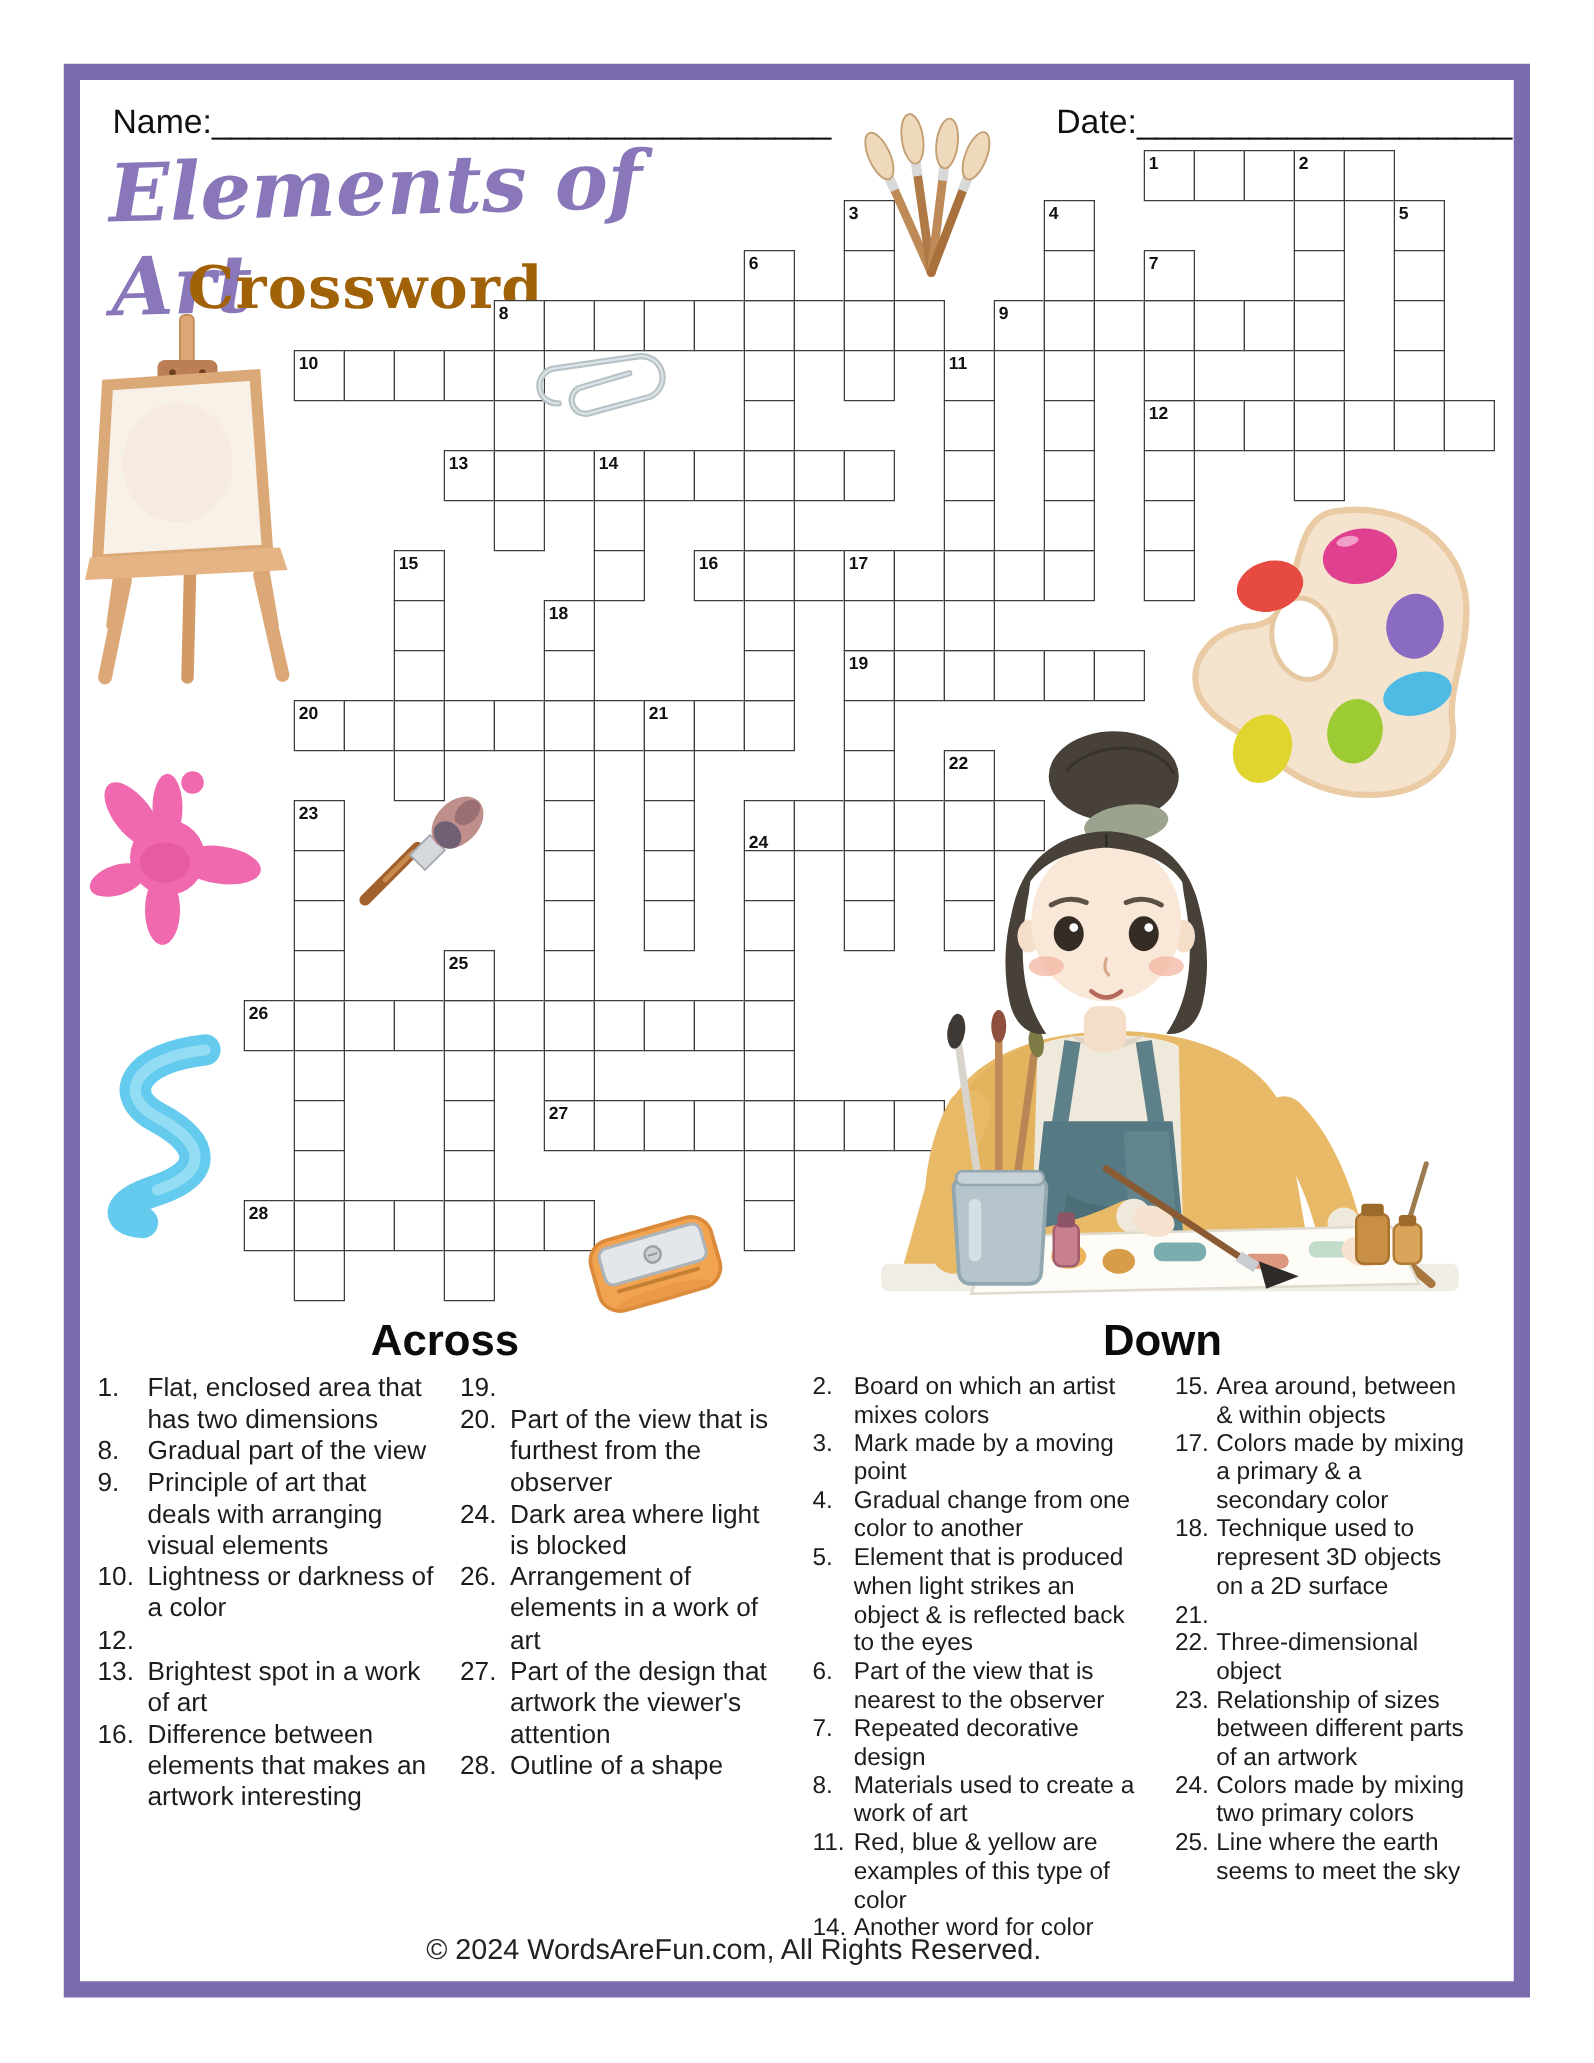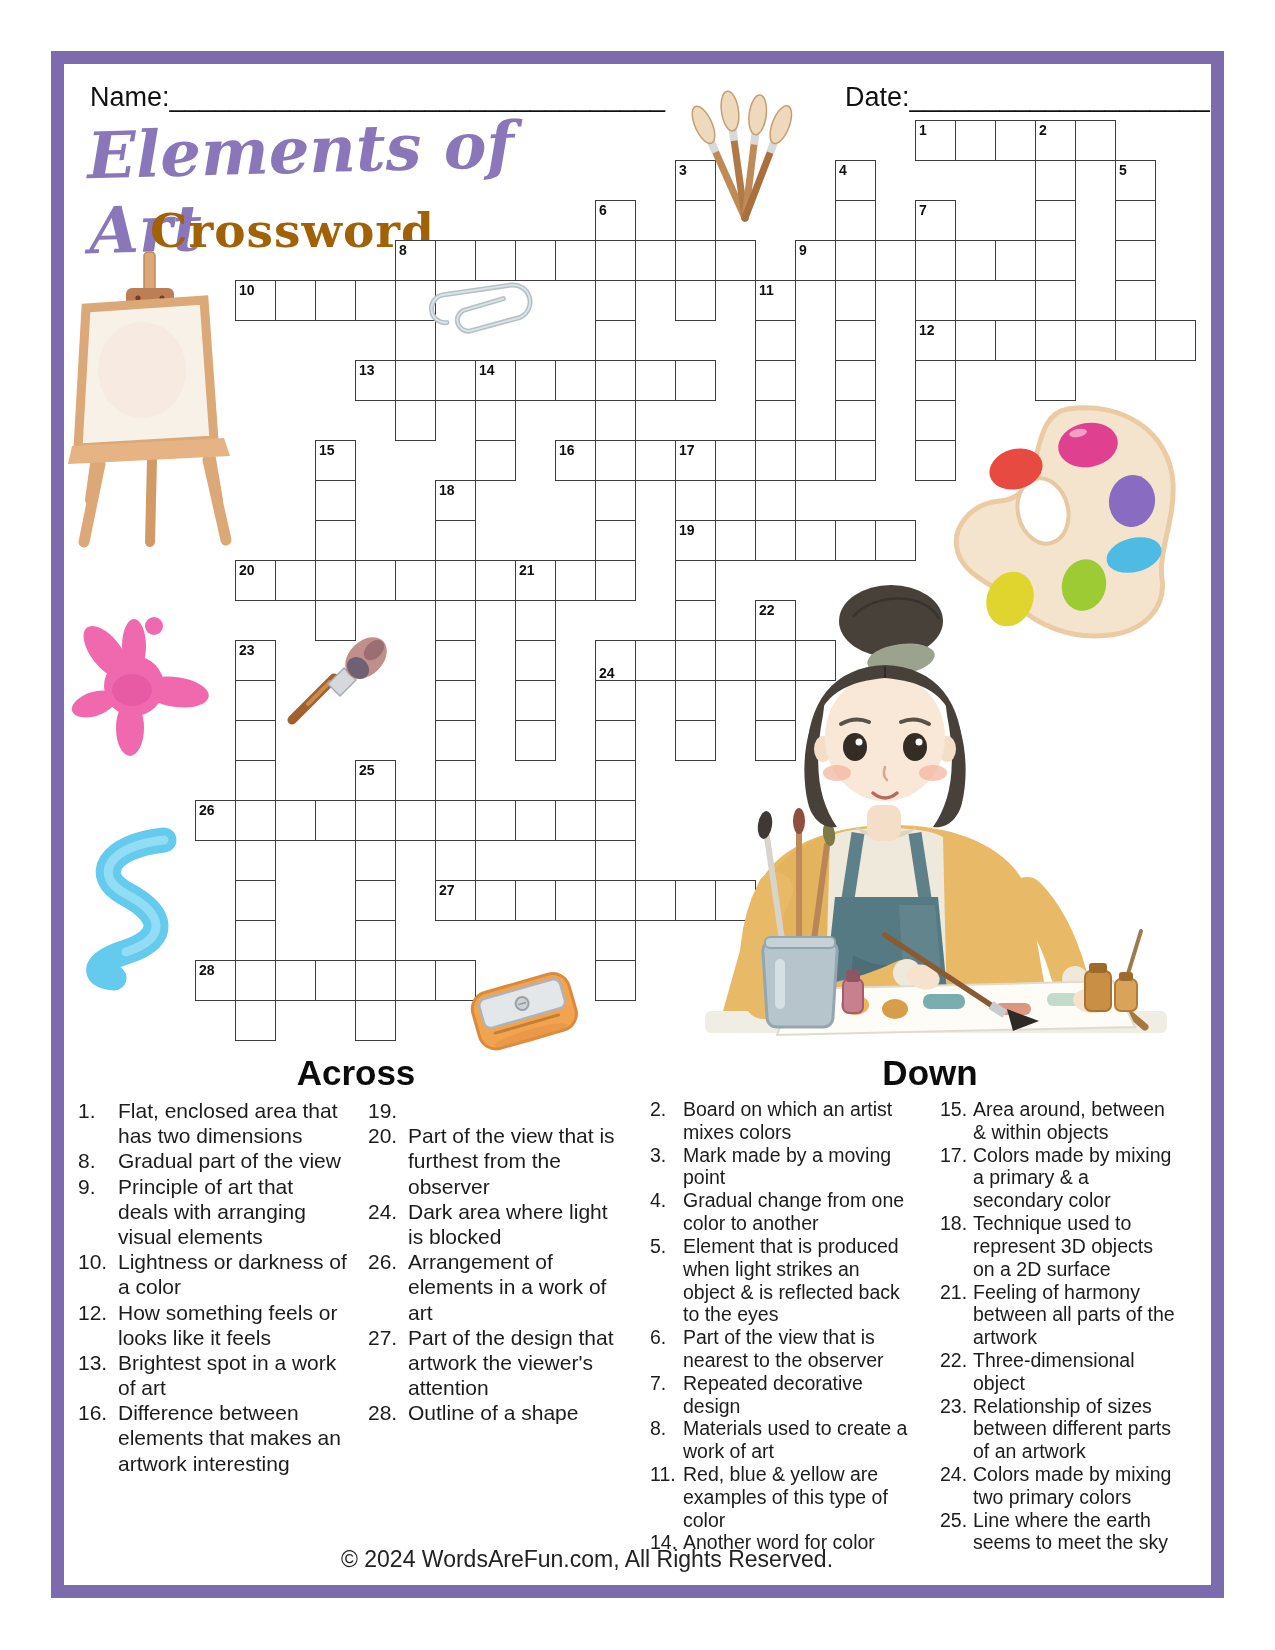--- a/index.html
+++ b/index.html
@@ -457,21 +457,20 @@
     <div class="clue">
       <span class="cn">9.</span>
       <span class="ct">Principle of art that deals with arranging visual elements</span>
     </div>
     <div class="clue">
       <span class="cn">10.</span>
       <span class="ct">Lightness or darkness of a color</span>
     </div>
     <div class="clue">
       <span class="cn">12.</span>
-      <span class="ct">How something feels or looks like it feels</span>
     </div>
     <div class="clue">
       <span class="cn">13.</span>
       <span class="ct">Brightest spot in a work of art</span>
     </div>
     <div class="clue">
       <span class="cn">16.</span>
       <span class="ct">Difference between elements that makes an artwork interesting</span>
     </div>
   </div>
@@ -546,21 +545,20 @@
     <div class="clue">
       <span class="cn">17.</span>
       <span class="ct">Colors made by mixing a primary &amp; a secondary color</span>
     </div>
     <div class="clue">
       <span class="cn">18.</span>
       <span class="ct">Technique used to represent 3D objects on a 2D surface</span>
     </div>
     <div class="clue">
       <span class="cn">21.</span>
-      <span class="ct">Feeling of harmony between all parts of the artwork</span>
     </div>
     <div class="clue">
       <span class="cn">22.</span>
       <span class="ct">Three-dimensional object</span>
     </div>
     <div class="clue">
       <span class="cn">23.</span>
       <span class="ct">Relationship of sizes between different parts of an artwork</span>
     </div>
     <div class="clue">

